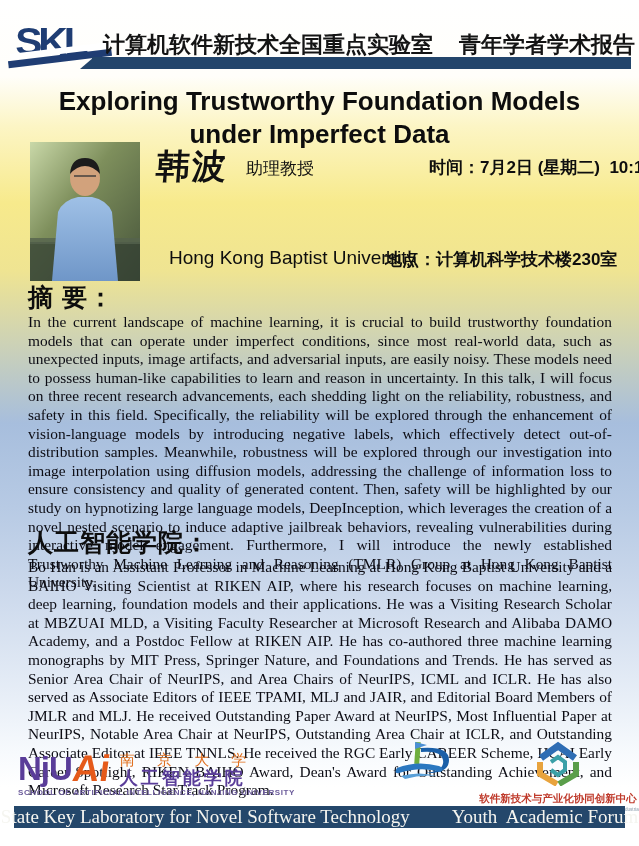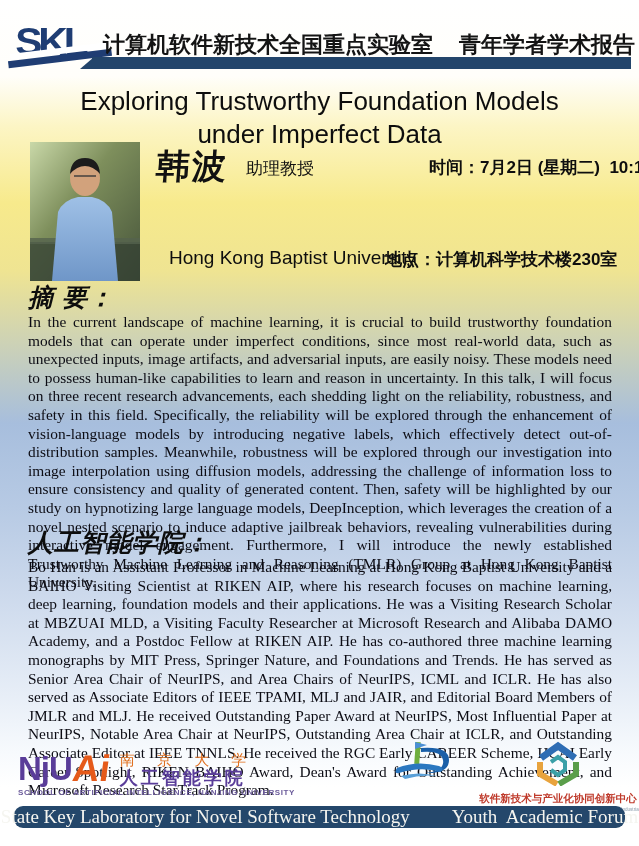--- a/index.html
+++ b/index.html
@@ -18,32 +18,32 @@
   .skl-swoosh-white{position:absolute;left:-6px;top:26px;width:100px;height:6px;background:#ffffff;transform:rotate(-7deg);}
   .skl-swoosh-navy{position:absolute;left:-8px;top:33px;width:104px;height:7px;background:#1f3d73;transform:rotate(-7deg);}
   .hdr-text{position:absolute;left:103px;top:30px;width:530px;font-size:22px;font-weight:700;
     color:#141414;white-space:nowrap;letter-spacing:0px;}
   .hdr-gap{display:inline-block;width:26px;}
   .hdr-bar{position:absolute;left:92px;top:57px;width:539px;height:12px;background:#23456b;}
   .hdr-bar-notch{position:absolute;left:80px;top:57px;width:0;height:0;
     border-top:12px solid transparent;border-right:14px solid #23456b;}
   
   .title{position:absolute;left:0;top:85px;width:639px;text-align:center;
-    color:#0d0d0d;font-size:26px;line-height:33px;font-weight:400;}
+    color:#0d0d0d;font-size:26px;line-height:33px;font-weight:700;}
   
   .photo{position:absolute;left:30px;top:142px;width:110px;height:139px;}
   .sp-name-row{position:absolute;left:156px;top:144px;display:flex;align-items:flex-start;}
   .sp-name{font-family:"DejaVu Serif","Liberation Serif",serif;font-size:34px;font-weight:600;
     color:#111;transform:skewX(-4deg);letter-spacing:2px;}
   .sp-title{font-size:17px;color:#111;margin:13px 0 0 18px;}
   .sp-time{position:absolute;left:385px;top:156px;font-size:17px;font-weight:600;color:#0e0e0e;white-space:pre;padding-left:44px;}
   .sp-affil{position:absolute;left:169px;top:247px;font-size:19px;color:#0e0e0e;}
   .sp-loc{position:absolute;left:385px;top:248px;font-size:17px;font-weight:600;color:#0e0e0e;white-space:pre;}
   
-  .sec-head{position:absolute;left:28px;font-size:25px;font-weight:700;color:#0d0d0d;white-space:pre;letter-spacing:1px;font-style:italic;}
+  .sec-head{position:absolute;left:28px;font-size:25px;font-weight:700;color:#0d0d0d;white-space:pre;letter-spacing:1px;}
   .sec-head.abs{top:281px;}
   .sec-head.bio{top:526px;}
   .body-text{position:absolute;left:28px;width:584px;font-family:"Liberation Serif","DejaVu Serif",serif;
     font-size:15.4px;line-height:18.6px;color:#0c0c14;text-align:justify;}
   .body-text.abs{top:313px;}
   .body-text.bio{top:558px;}
   
   .nju{position:absolute;left:18px;top:751px;}
   .nju-row{display:flex;align-items:flex-start;}
   .nju-mark1{font-size:33px;font-weight:900;color:#5a3d99;letter-spacing:-1px;line-height:36px;}
@@ -54,21 +54,21 @@
   .nju-caption{margin-top:0;font-size:8px;font-weight:700;color:#6a5a9a;letter-spacing:0.6px;text-transform:uppercase;}
   .csdept{position:absolute;left:352px;top:740px;width:140px;text-align:center;}
   .cs-name{font-size:8.5px;font-weight:700;color:#1e4f8f;margin-top:17px;}
   .cs-caption{font-size:5px;color:#777;transform:scale(0.9);white-space:nowrap;}
   .cic{position:absolute;left:478px;top:740px;width:160px;text-align:center;}
   .cic-name{font-size:10.5px;font-weight:700;color:#bf3a2b;margin-top:2px;}
   .cic-caption{font-size:5px;color:#8899aa;transform:scale(0.92);white-space:nowrap;}
   
   .footer-bar{position:absolute;left:14px;top:806px;width:611px;height:22px;background:#24476b;
     display:flex;align-items:center;justify-content:center;gap:42px;
-    font-family:"Liberation Serif","DejaVu Serif",serif;font-size:19px;color:#f5f5f0;border-radius:9px;}
+    font-family:"Liberation Serif","DejaVu Serif",serif;font-size:19px;color:#f5f5f0;}
   .footer-bar span{white-space:pre;}
 </style>
 </head>
 <body>
 
 <div class="page">
 
   <div class="skl-logo">
     <div class="skl-letters">SKL</div>
     <div class="skl-swoosh-white"></div>

